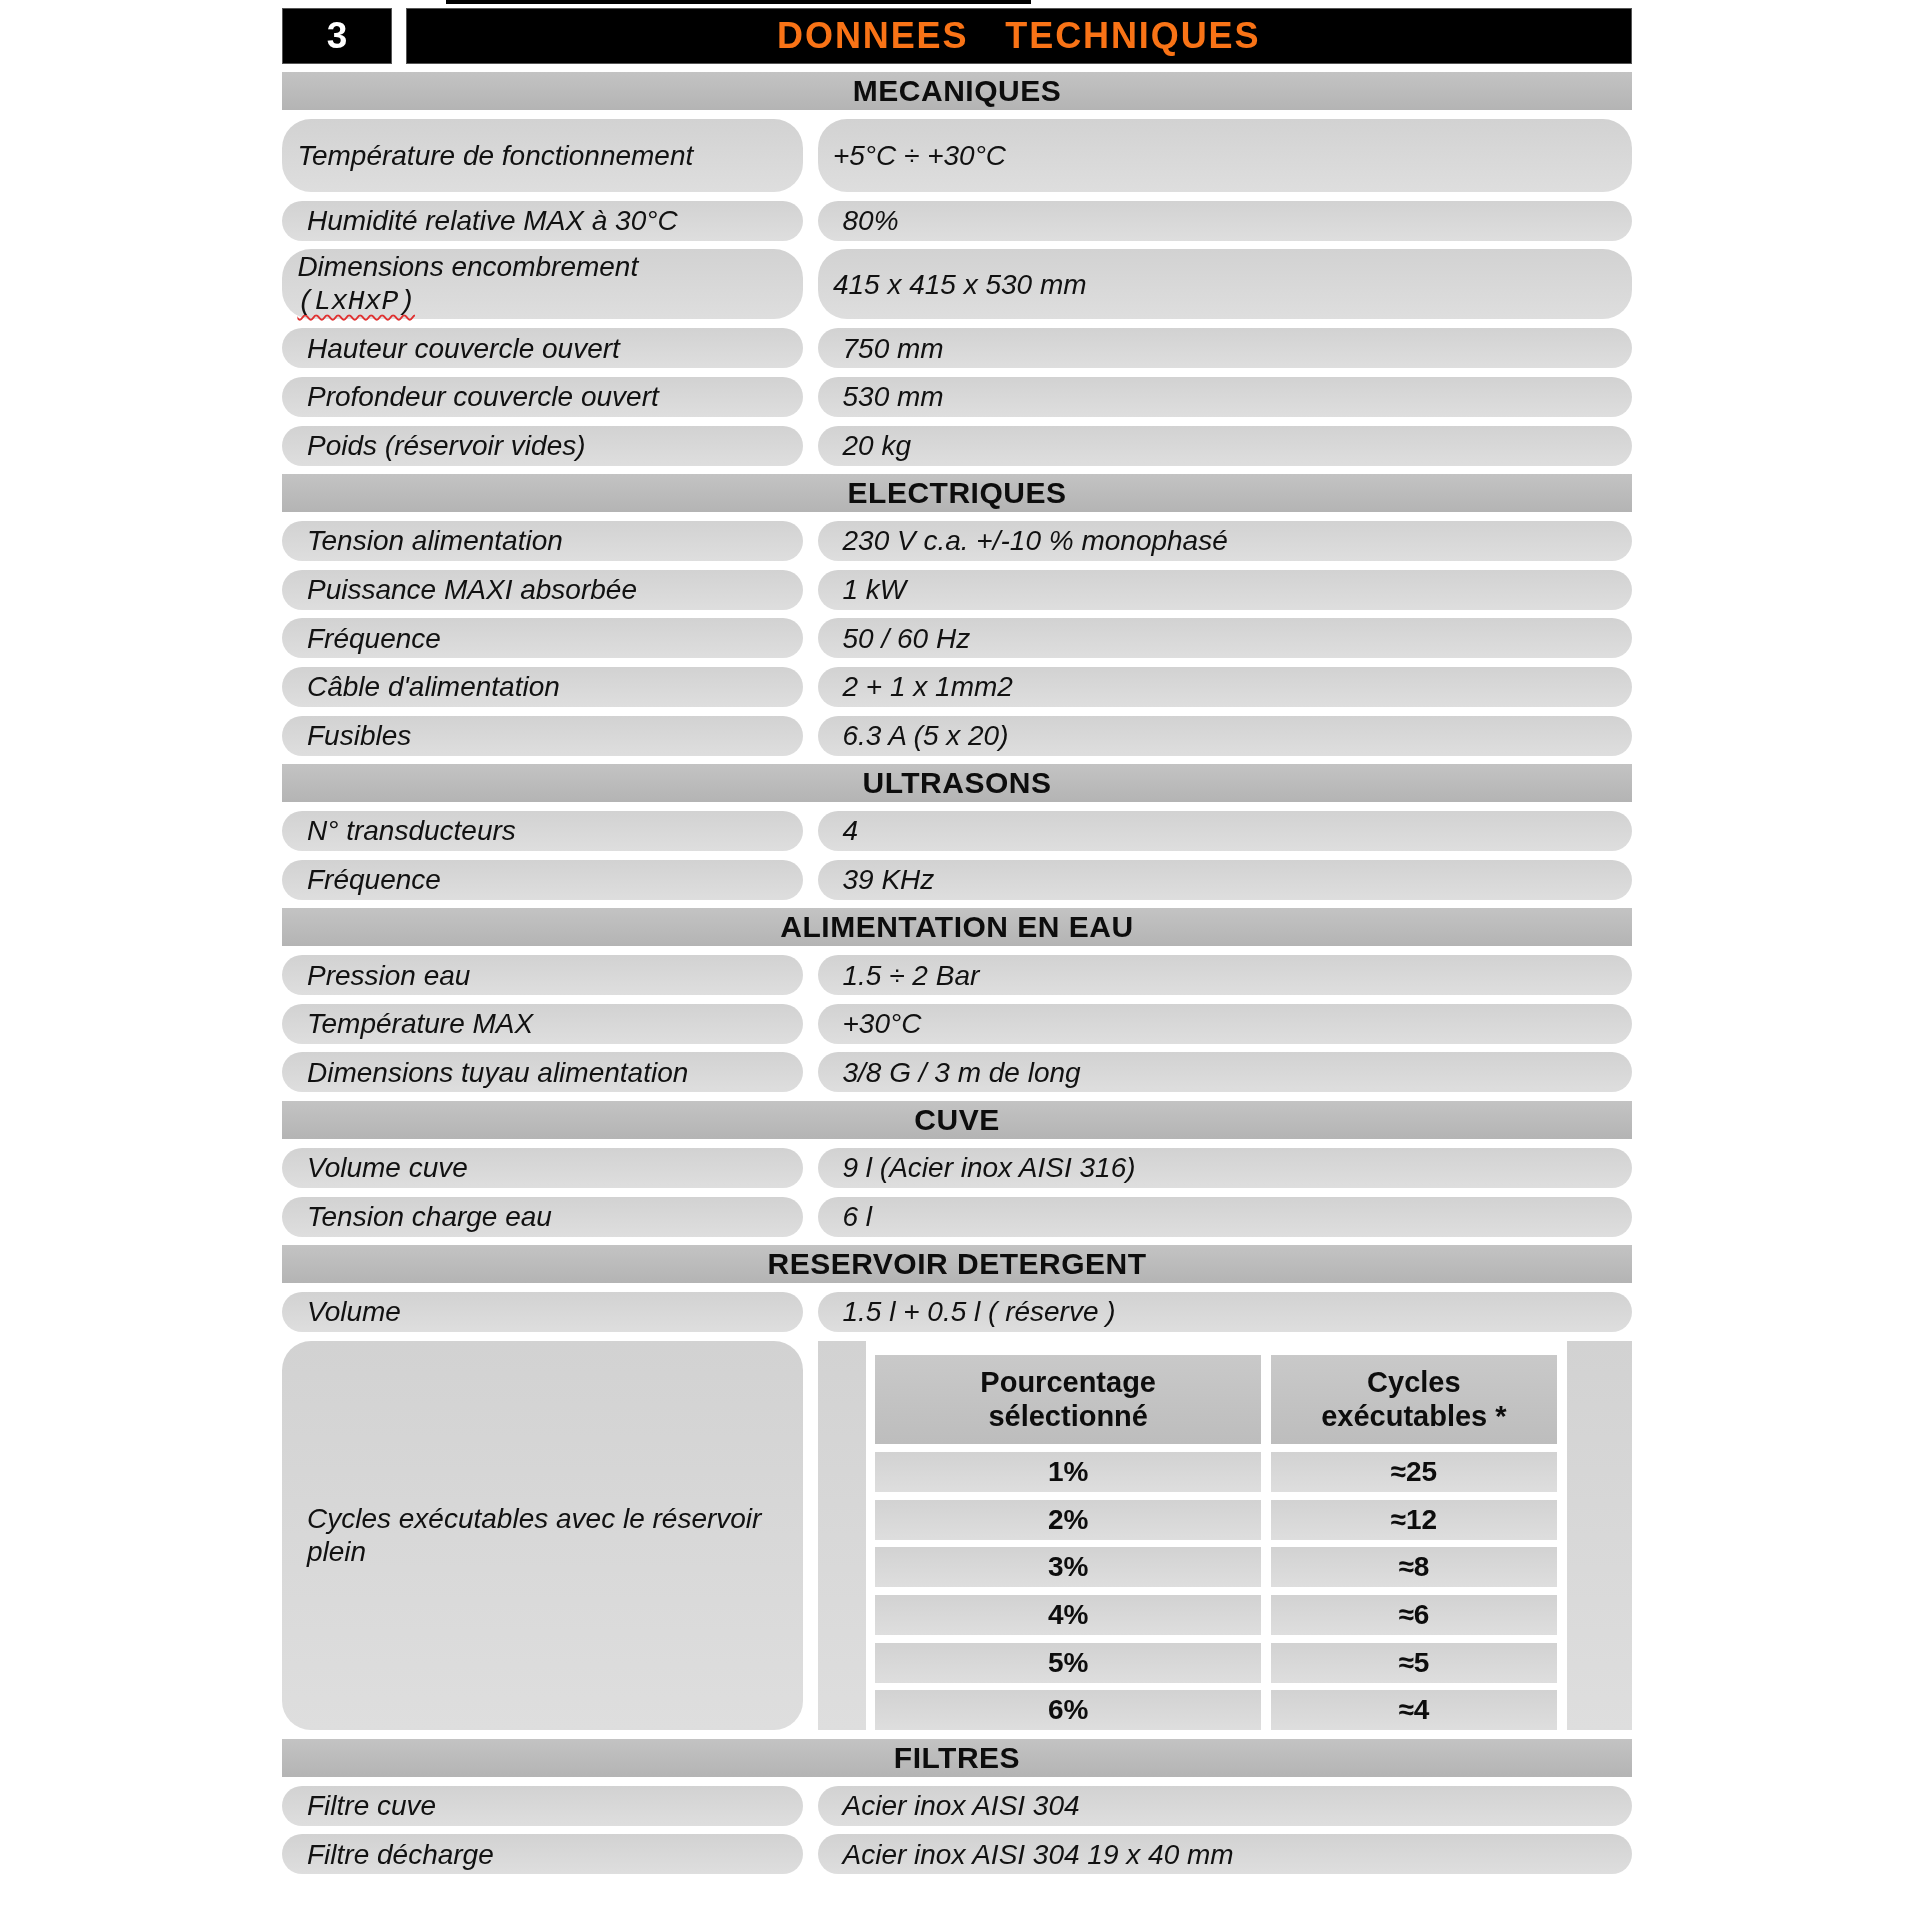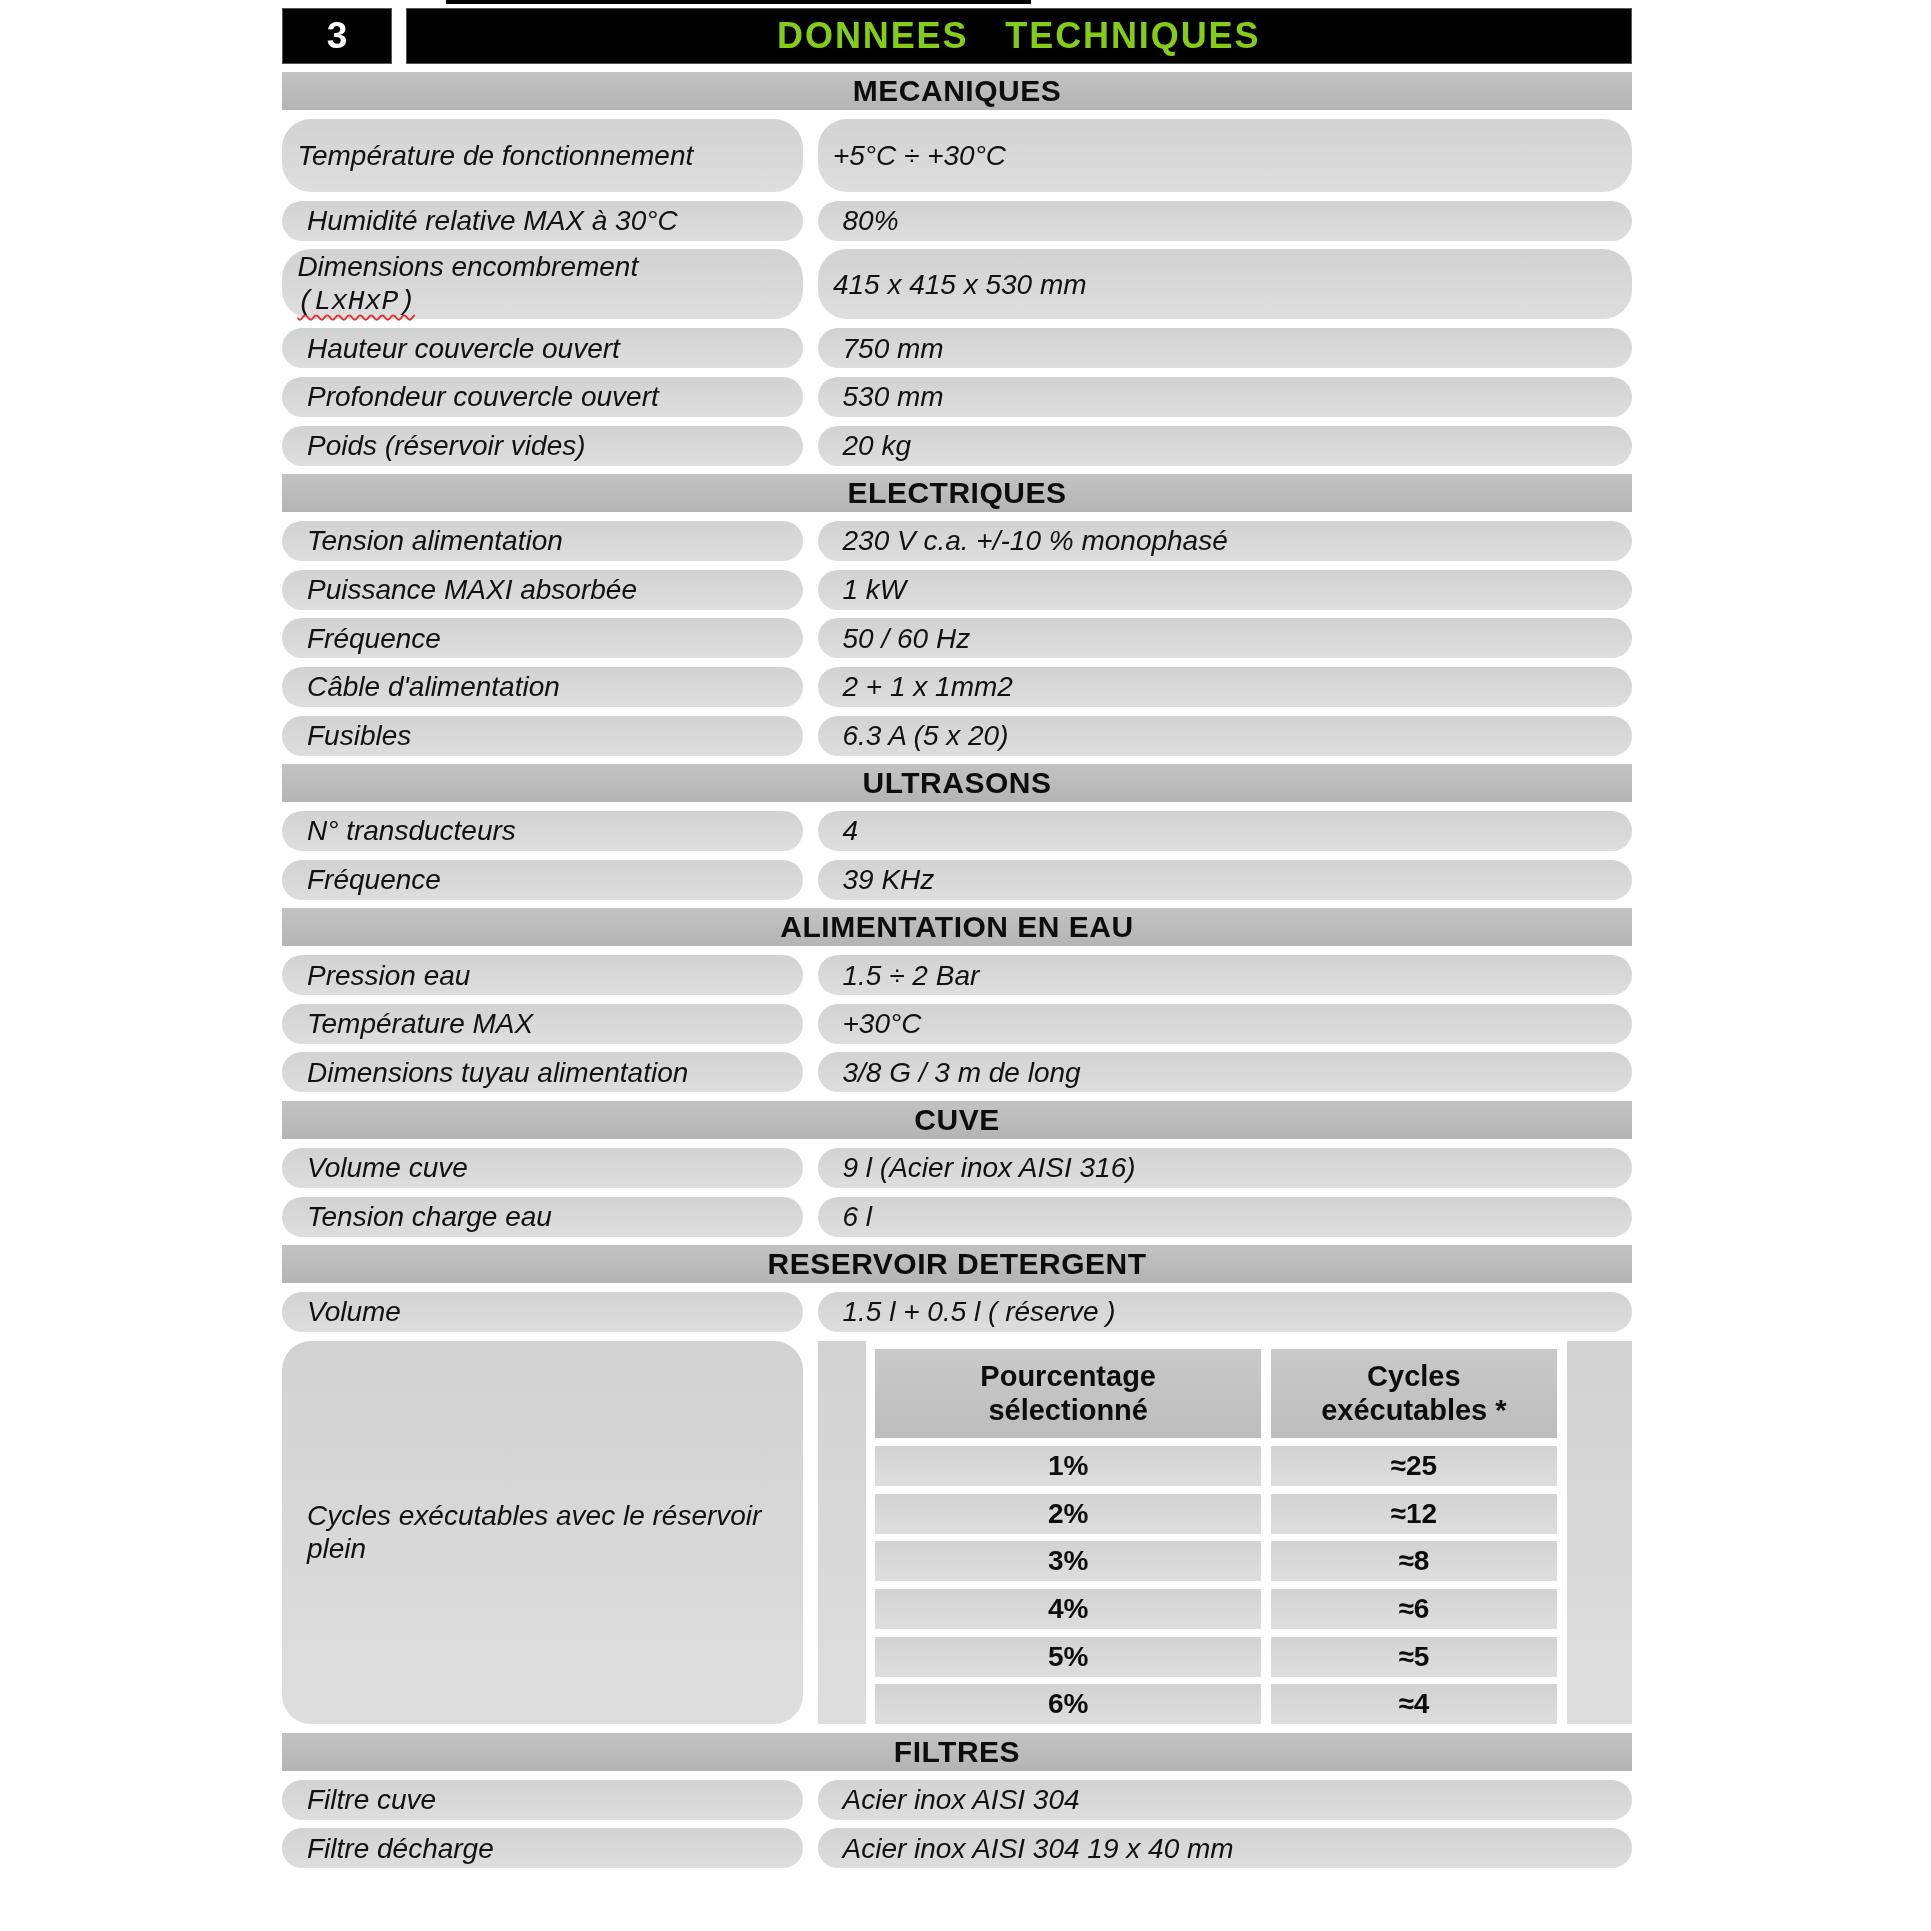--- a/index.html
+++ b/index.html
@@ -21,21 +21,21 @@
   
   .topbar{display:flex;gap:13.5px;height:56px;}
   .numbox{
     width:108px;background:#000000;border:1.9px solid #555;
     display:flex;align-items:center;justify-content:center;
     color:#ffffff;font-size:37px;font-weight:bold;
   }
   .titlebox{
     flex:1;background:#000000;border:1.9px solid #555;
     display:flex;align-items:center;justify-content:center;
-    color:#84cc16;font-size:36px;font-weight:bold;
+    color:#f97316;font-size:36px;font-weight:bold;
     letter-spacing:1.9px;word-spacing:25px;
   }
   
   .band{
     margin-top:8.7px;height:38px;
     background:linear-gradient(180deg,#c3c3c3 0%,#b4b4b4 100%);
     display:flex;align-items:center;justify-content:center;
     font-size:30px;font-weight:bold;color:#0d0d0d;
     letter-spacing:0.5px;
   }
@@ -66,21 +66,21 @@
   .strip-left{flex:0 0 48px;}
   .strip-right{flex:1;}
   .inner-col{display:flex;flex-direction:column;padding-top:8.7px;}
   .col-pct{flex:0 0 386px;}
   .col-cyc{flex:0 0 286px;}
   .inner-head{
     height:89px;flex:0 0 89px;
     background:linear-gradient(180deg,#c9c9c9 0%,#bdbdbd 100%);
     display:flex;align-items:center;justify-content:center;text-align:center;
     font-weight:bold;font-size:29px;line-height:1.15;color:#0d0d0d;
-    padding:0 29px;box-sizing:border-box;
+    padding:0 29px;box-sizing:border-box;margin-top:6px;
   }
   .inner-cell{
     margin-top:7.7px;height:40px;flex:0 0 40px;
     background:linear-gradient(180deg,#d2d2d2 0%,#dedede 100%);
     display:flex;align-items:center;justify-content:center;
     font-weight:bold;font-size:28px;color:#0d0d0d;
   }
 </style>
 </head>
 <body>

